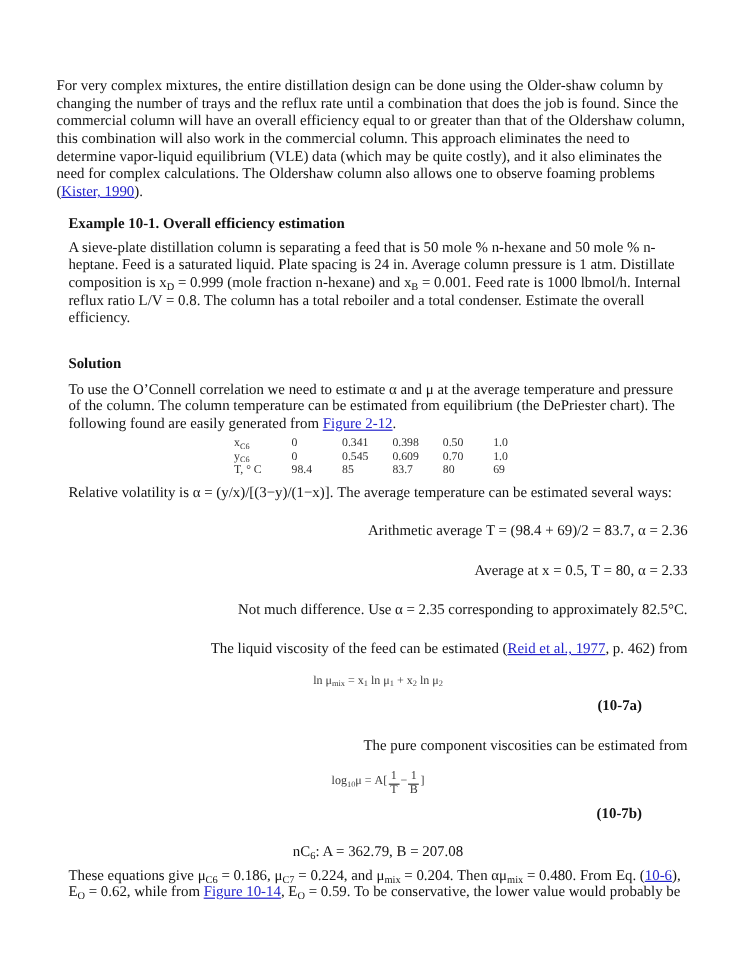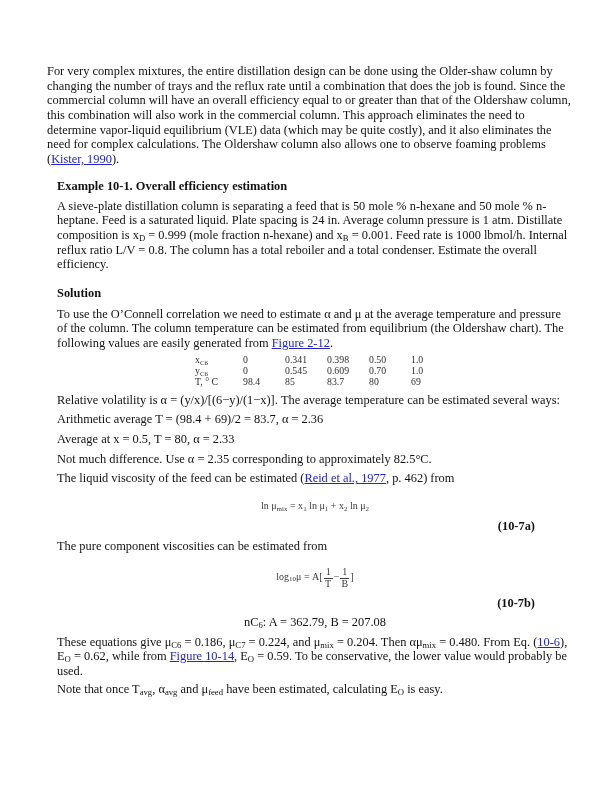--- a/index.html
+++ b/index.html
@@ -22,47 +22,47 @@
     color: var(--link, #2323cc);
     text-decoration: underline;
     cursor: pointer;
   }
   sub {
     font-size: 0.70em;
     line-height: 0;
     vertical-align: -0.28em;
   }
   .ex-head { font-weight: bold; margin: 12px 0 5px 0; font-family: Liberation Serif, serif; }
-  .sol-head { font-weight: bold; margin: 14px 0 6px 0; }
+  .sol-head { font-weight: bold; margin: 24px 0 6px 0; }
   .example { margin-left: 10px; }
   .eq-table {
     border-collapse: collapse;
     margin: 4px 0 2px 138px;
     font-size: 9.8px;
     line-height: 1.12;
     color: #2e2e2e;
   }
   .eq-table td { padding: 0; text-align: left; }
   .eq-table td.lbl { width: 48px; }
   .eq-table td.val { width: 42px; }
-  .step-line { margin-top: 5px; }
+  .step-line { margin-top: 18px; text-align: right; }
   .lead-line { margin-top: 5px; }
   .equation {
     text-align: center;
     color: var(--equation, #3a3a3a);
     font-size: 10px;
     margin-top: 14px;
   }
   .eqnum {
     text-align: right;
     padding-right: 38px;
     font-weight: bold;
     margin-top: 7px;
   }
-  .center-line { text-align: center; margin-top: 4px; }
+  .center-line { text-align: center; margin-top: 16px; }
   .results { margin-top: 5px; }
   .note { margin-top: 3px; }
   .frac {
     display: inline-block;
     text-align: center;
     vertical-align: -0.70em;
     line-height: 1.05;
     margin: 0 1px;
   }
   .frac .num { display: block; border-bottom: 1px solid #3a3a3a; padding: 0 2px; }
@@ -76,21 +76,21 @@
   <p><span>For very complex mixtures, the entire distillation design can be done using the Older-shaw column by changing the number of trays and the reflux rate until a combination that does the job is found. Since the commercial column will have an overall efficiency equal to or greater than that of the Oldershaw column, this combination will also work in the commercial column. This approach eliminates the need to determine vapor-liquid equilibrium (VLE) data (which may be quite costly), and it also eliminates the need for complex calculations. The Oldershaw column also allows one to observe foaming problems (</span><a class="link">Kister, 1990</a><span>).</span></p>
 
   <div class="example">
 
     <p class="ex-head">Example 10-1. Overall efficiency estimation</p>
 
     <p><span>A sieve-plate distillation column is separating a feed that is 50 mole % n-hexane and 50 mole % n-heptane. Feed is a saturated liquid. Plate spacing is 24 in. Average column pressure is 1 atm. Distillate composition is x</span><sub>D</sub><span> = 0.999 (mole fraction n-hexane) and x</span><sub>B</sub><span> = 0.001. Feed rate is 1000 lbmol/h. Internal reflux ratio L/V = 0.8. The column has a total reboiler and a total condenser. Estimate the overall efficiency.</span></p>
 
     <p class="sol-head">Solution</p>
 
-    <p><span>To use the O’Connell correlation we need to estimate α and μ at the average temperature and pressure of the column. The column temperature can be estimated from equilibrium (the Oldershaw chart). The following values are easily generated from </span><a class="link">Figure 2-12</a><span>.</span></p>
+    <p><span>To use the O’Connell correlation we need to estimate α and μ at the average temperature and pressure of the column. The column temperature can be estimated from equilibrium (the DePriester chart). The following found are easily generated from </span><a class="link">Figure 2-12</a><span>.</span></p>
 
     <table class="eq-table">
       <tbody>
           <tr>
         <td class="lbl"><span>x</span><sub>C6</sub></td>
         <td class="val">0</td>
         <td class="val">0.341</td>
         <td class="val">0.398</td>
         <td class="val">0.50</td>
         <td class="val">1.0</td>
@@ -107,21 +107,21 @@
         <td class="lbl"><span>T, ° C</span><sub></sub></td>
         <td class="val">98.4</td>
         <td class="val">85</td>
         <td class="val">83.7</td>
         <td class="val">80</td>
         <td class="val">69</td>
       </tr>
     </tbody>
       </table>
 
-    <p class="lead-line">Relative volatility is α = (y/x)/[(6−y)/(1−x)]. The average temperature can be estimated several ways:</p>
+    <p class="lead-line">Relative volatility is α = (y/x)/[(3−y)/(1−x)]. The average temperature can be estimated several ways:</p>
 
     <p class="step-line">Arithmetic average T = (98.4 + 69)/2 = 83.7, α = 2.36</p>
     <p class="step-line">Average at x = 0.5, T = 80, α = 2.33</p>
     <p class="step-line">Not much difference. Use α = 2.35 corresponding to approximately 82.5°C.</p>
 
     <p class="step-line"><span>The liquid viscosity of the feed can be estimated (</span><a class="link">Reid et al., 1977</a><span>, p. 462) from</span></p>
 
     <div class="equation"><span>ln μ</span><sub>mix</sub><span> = x</span><sub>1</sub><span> ln μ</span><sub>1</sub><span> + x</span><sub>2</sub><span> ln μ</span><sub>2</sub></div>
 
     <div class="eqnum">(10-7a)</div>

